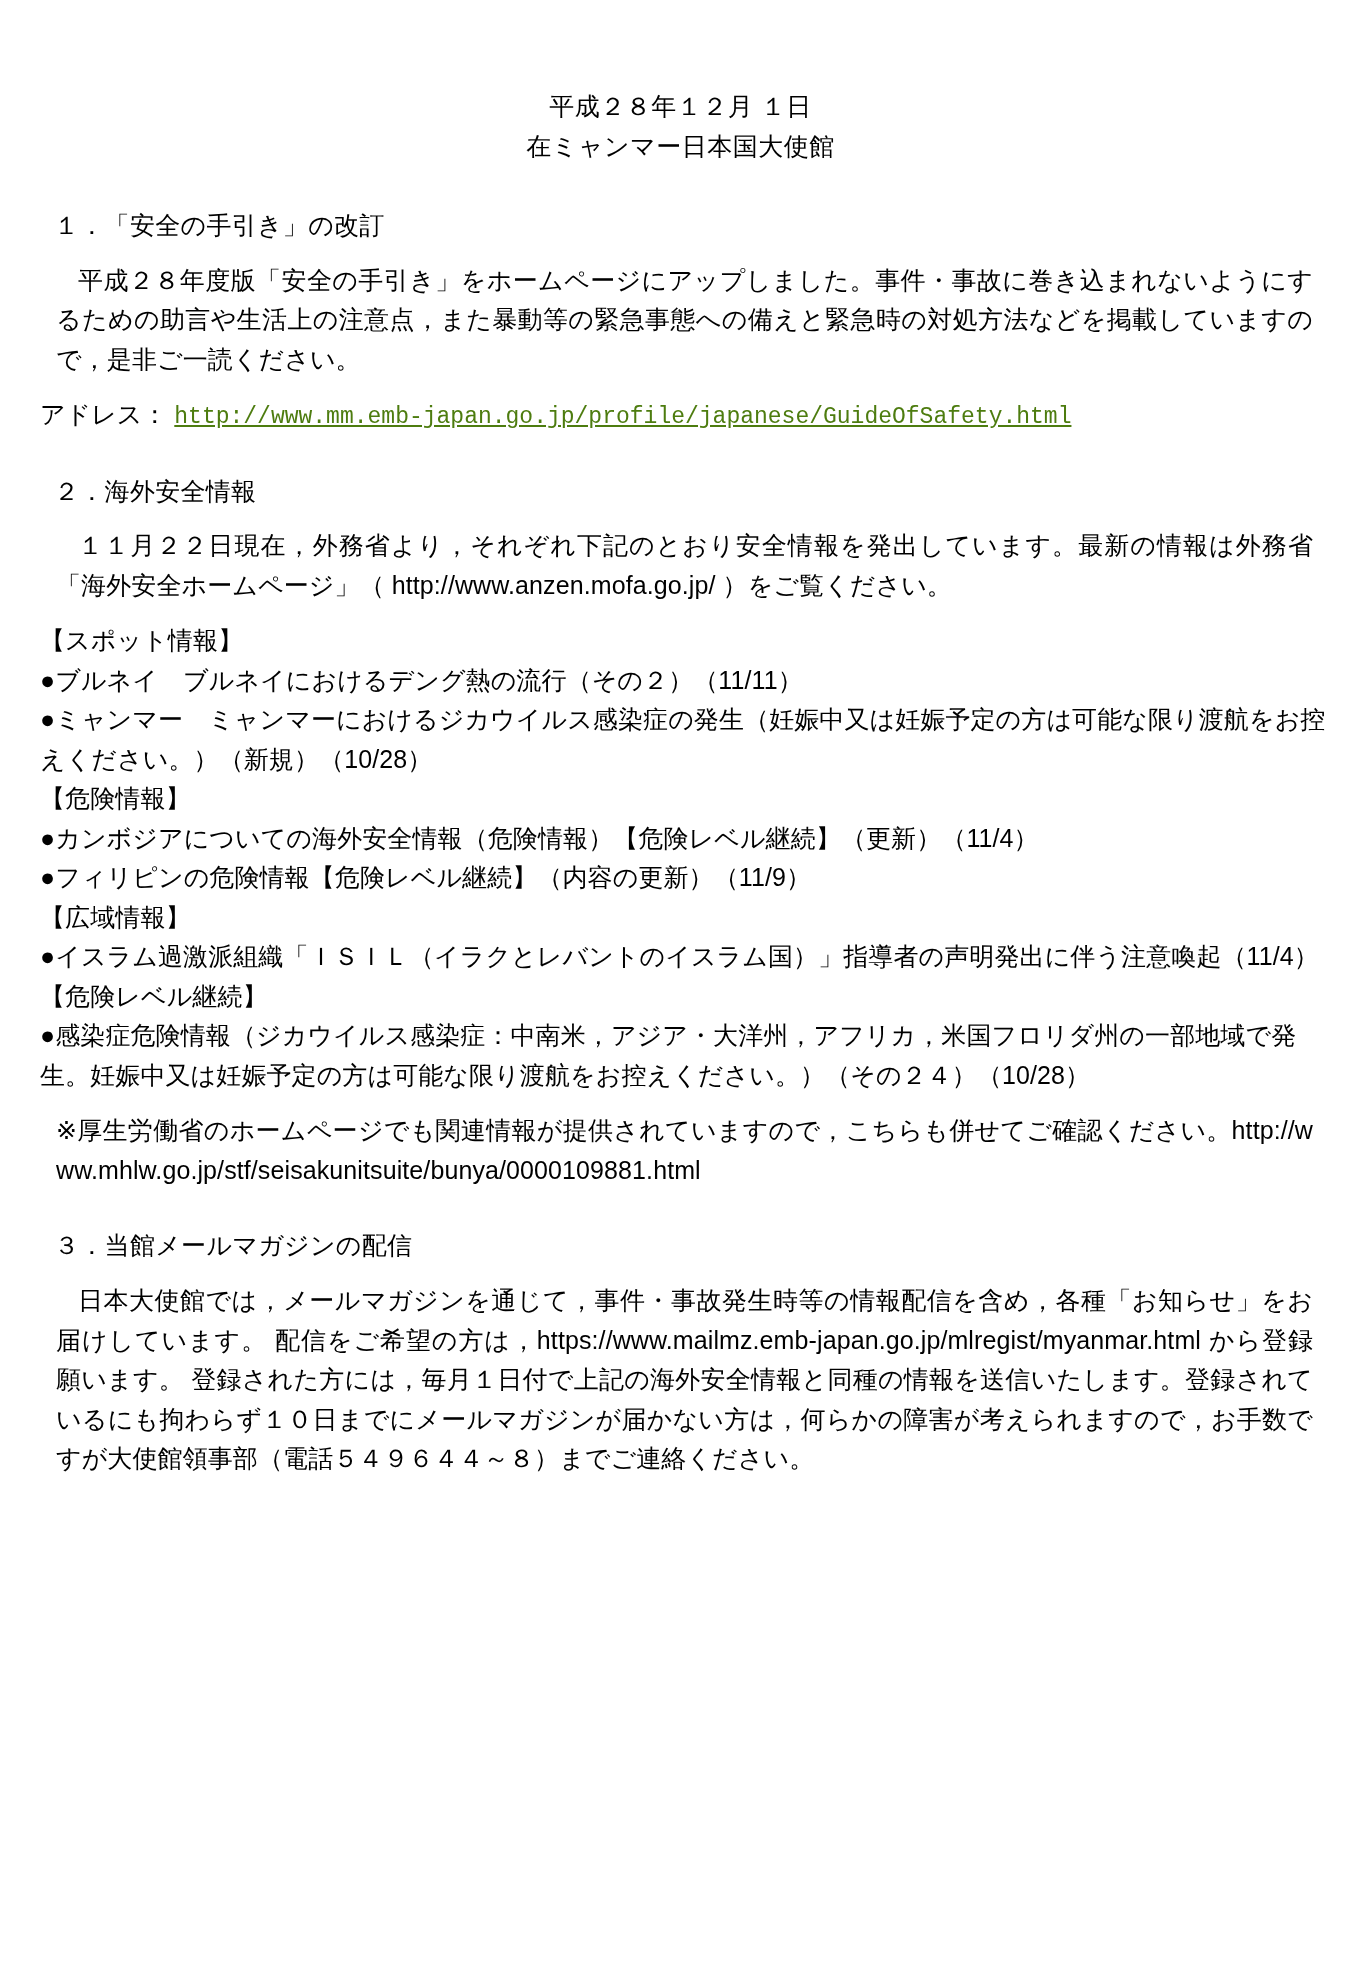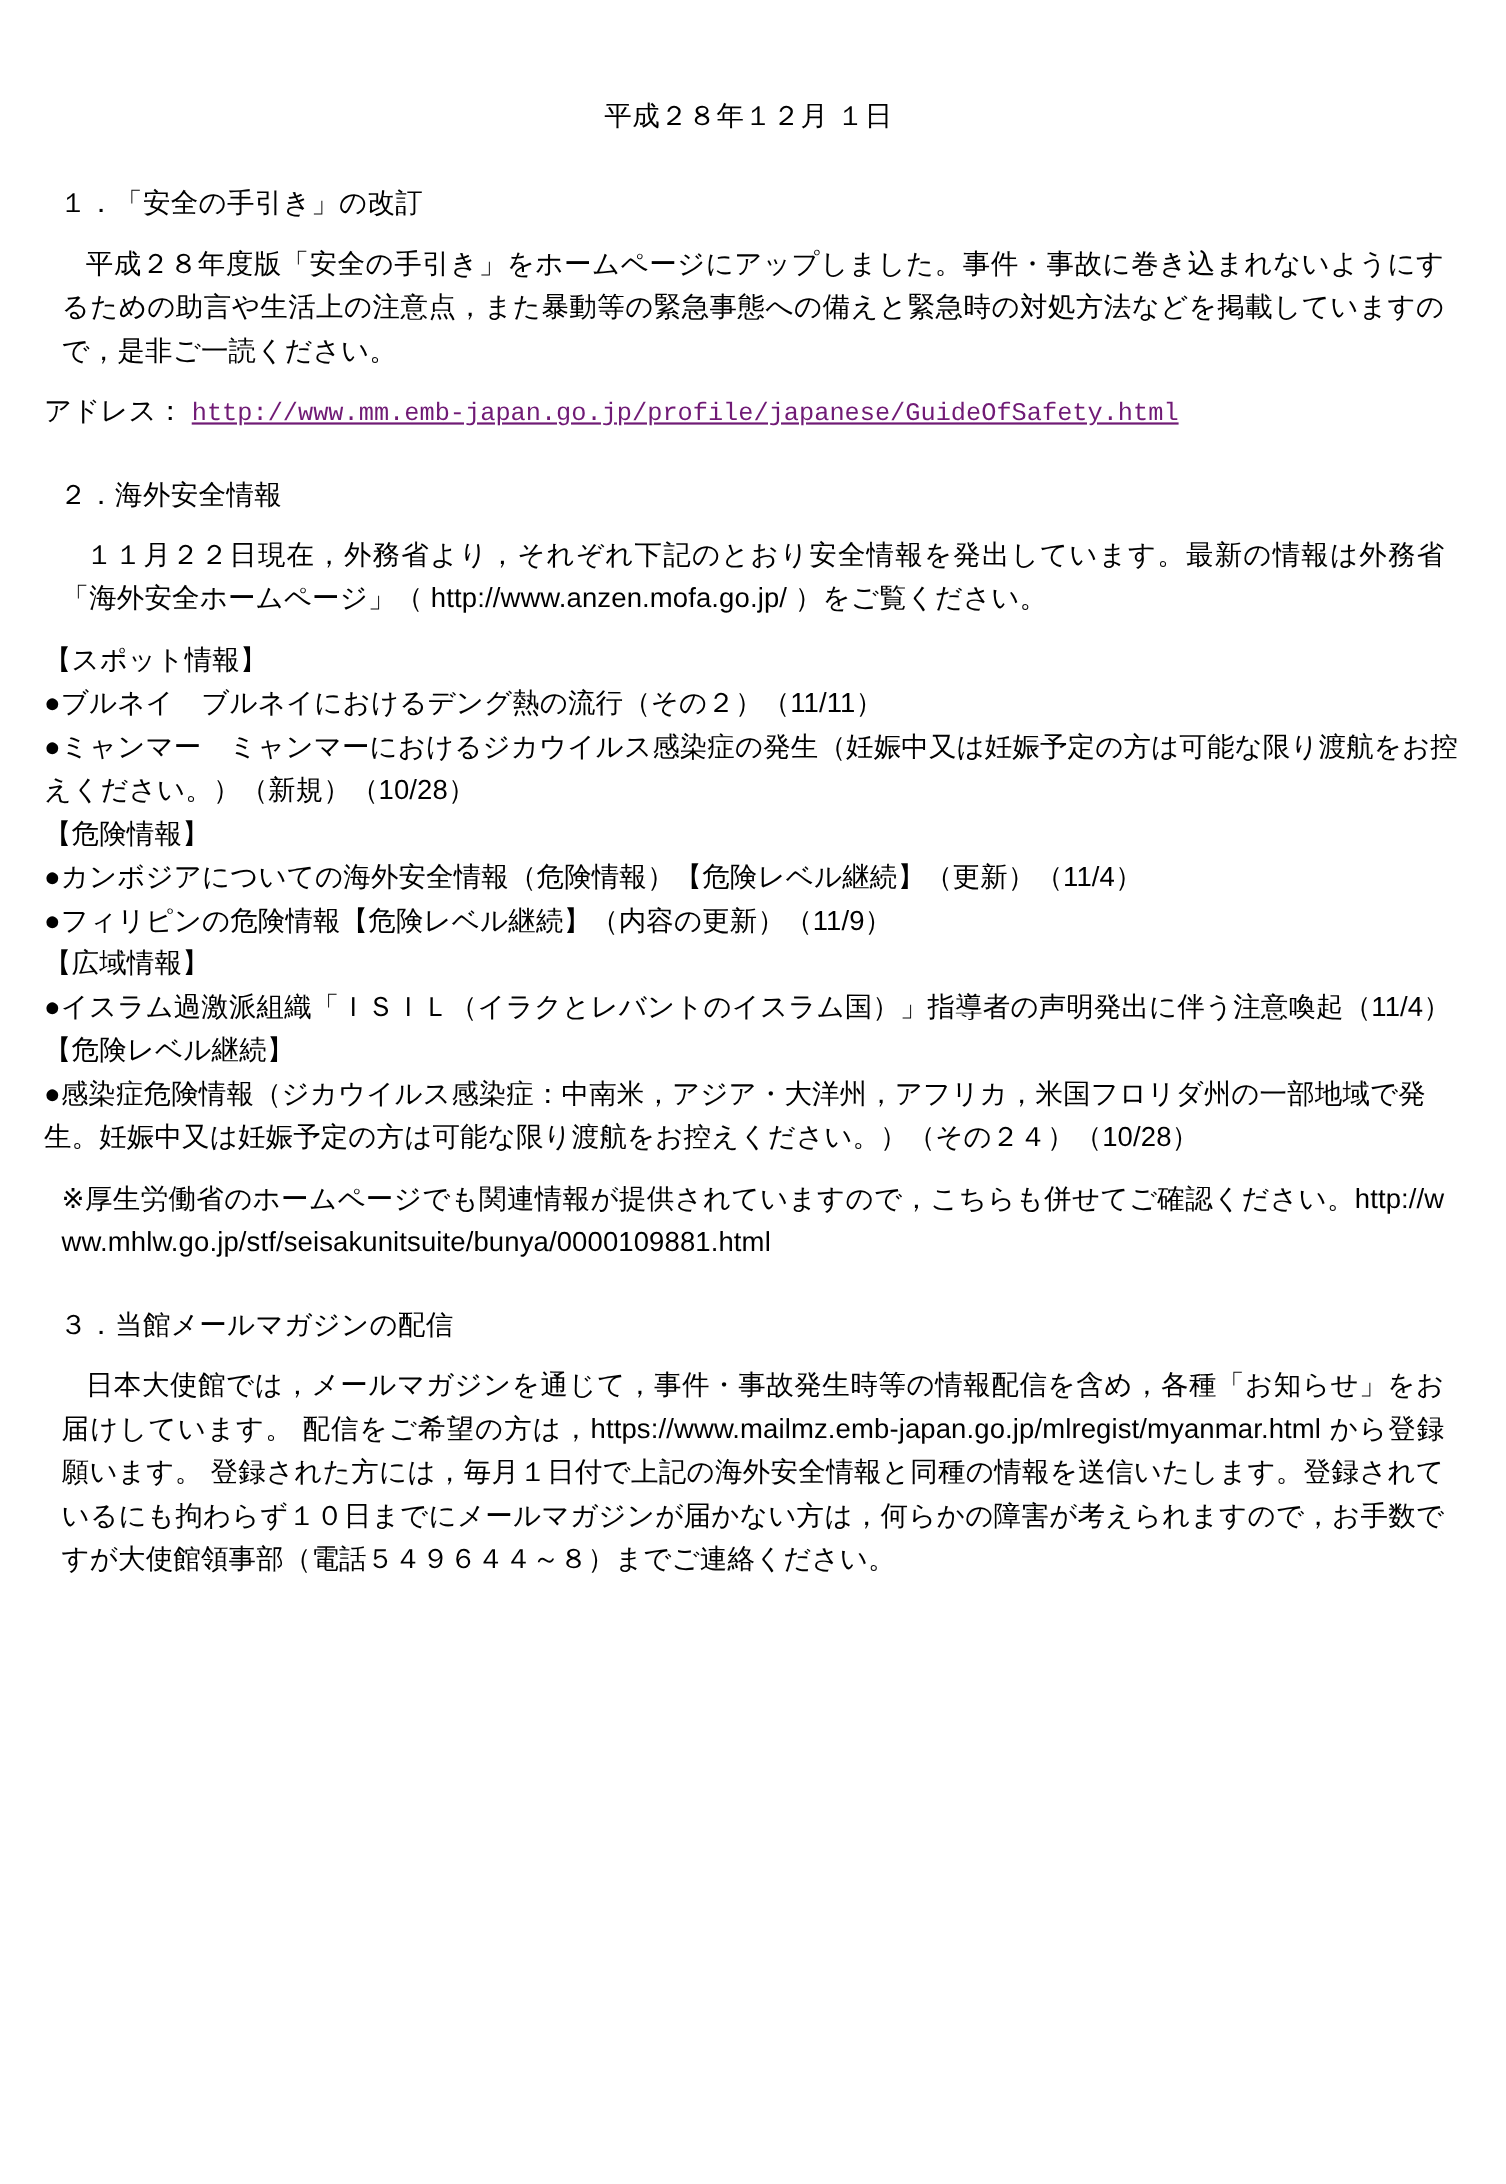--- a/index.html
+++ b/index.html
@@ -64,40 +64,41 @@
     text-indent: 22px;
   }
   .list-line {
     font-size: 25px;
     line-height: 1.58;
     margin: 0;
     letter-spacing: 0.1px;
     word-break: break-all;
   }
   a.doc-link {
-    color: #701a75;
+    color: #4d7c0f;
     text-decoration: underline;
     font-family: "Liberation Mono", "DejaVu Sans Mono", monospace;
     font-size: 23px;
     word-break: break-all;
   }
   .addr-line {
     font-size: 25px;
     line-height: 1.58;
     margin: 0;
   }
 </style>
 </head>
 <body>
 
 <div class="page">
 
 
   <div class="meta-block">
     <span class="meta-line">平成２８年１２月 １日</span>
+    <span class="meta-line">在ミャンマー日本国大使館</span>
   </div>
 
   <div class="section">
     <p class="section-heading">１．「安全の手引き」の改訂</p>
     <p class="para indent">平成２８年度版「安全の手引き」をホームページにアップしました。事件・事故に巻き込まれないようにするための助言や生活上の注意点，また暴動等の緊急事態への備えと緊急時の対処方法などを掲載していますので，是非ご一読ください。</p>
     <p class="addr-line">
       <span>アドレス：</span>
       <a class="doc-link" href="#">http://www.mm.emb-japan.go.jp/profile/japanese/GuideOfSafety.html</a>
     </p>
   </div>

